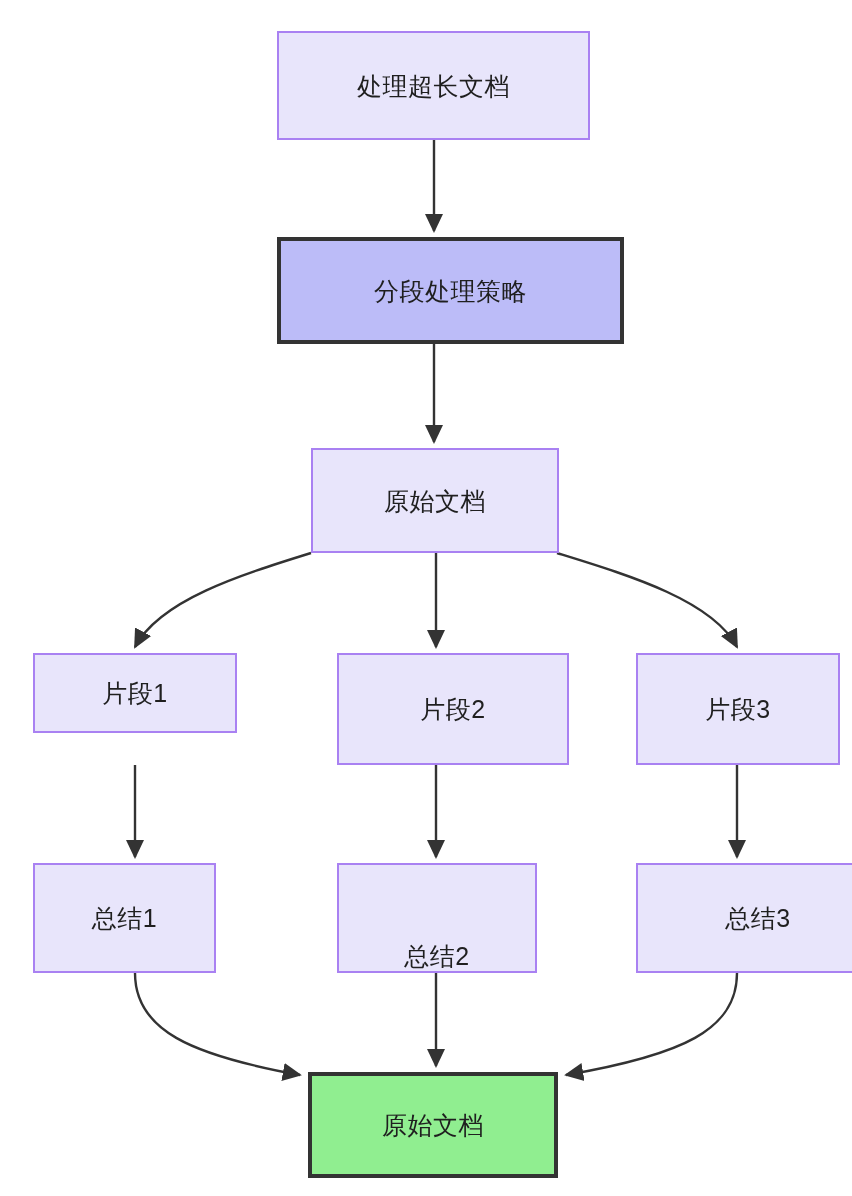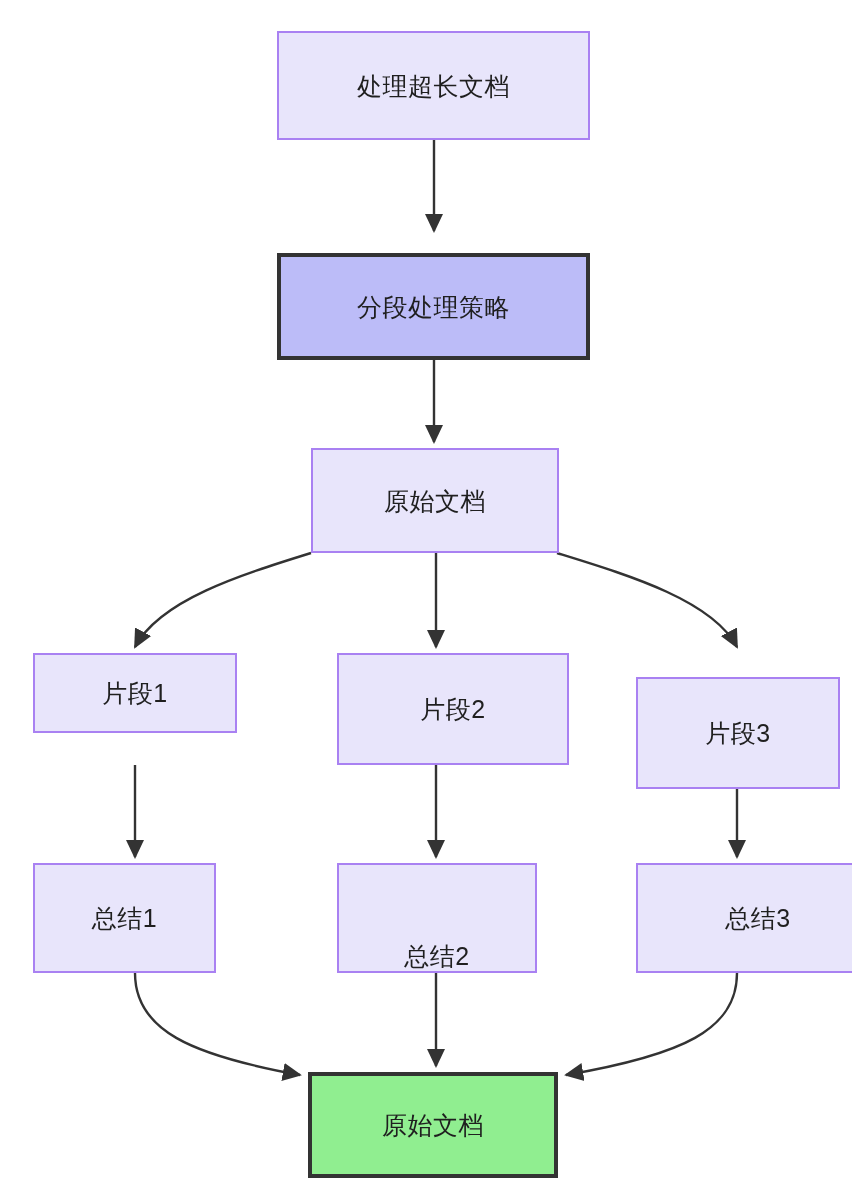--- a/index.html
+++ b/index.html
@@ -76,37 +76,37 @@
         <path d="M 135 973 C 135 1030, 190 1055, 300 1075" marker-end="url(#arrowhead)" stroke-linecap="butt"></path>
         <path d="M 436 973 L 436 1066" marker-end="url(#arrowhead)" stroke-linecap="butt"></path>
         <path d="M 737 973 C 737 1030, 682 1055, 566 1075" marker-end="url(#arrowhead)" stroke-linecap="butt"></path>
       </g>
   </svg>
 
   <div class="node node-default" style="left: 277px; top: 31px; width: 313px; height: 109px; justify-content: center;">
     <span class="node-label">处理超长文档</span>
   </div>
 
-  <div class="node node-strategy" style="left: 277px; top: 237px; width: 313px; height: 107px; margin-top: 16px;">
+  <div class="node node-strategy" style="left: 277px; top: 237px; width: 347px; height: 107px;">
     <span class="node-label">分段处理策略</span>
   </div>
 
   <div class="node node-default" style="left: 311px; top: 448px; width: 248px; height: 105px;">
     <span class="node-label">原始文档</span>
   </div>
 
   <div class="node node-default" style="left: 33px; top: 653px; width: 204px; height: 80px;">
     <span class="node-label">片段1</span>
   </div>
 
   <div class="node node-default" style="left: 337px; top: 653px; width: 232px; height: 112px;">
     <span class="node-label">片段2</span>
   </div>
 
-  <div class="node node-default" style="left: 636px; top: 653px; width: 204px; height: 112px; margin-top: 24px;">
+  <div class="node node-default" style="left: 636px; top: 653px; width: 204px; height: 112px;">
     <span class="node-label">片段3</span>
   </div>
 
   <div class="node node-default" style="left: 33px; top: 863px; width: 183px; height: 110px;">
     <span class="node-label">总结1</span>
   </div>
 
   <div class="node node-default" style="left: 337px; top: 863px; width: 200px; height: 110px; align-items: flex-end;">
     <span class="node-label">总结2</span>
   </div>

